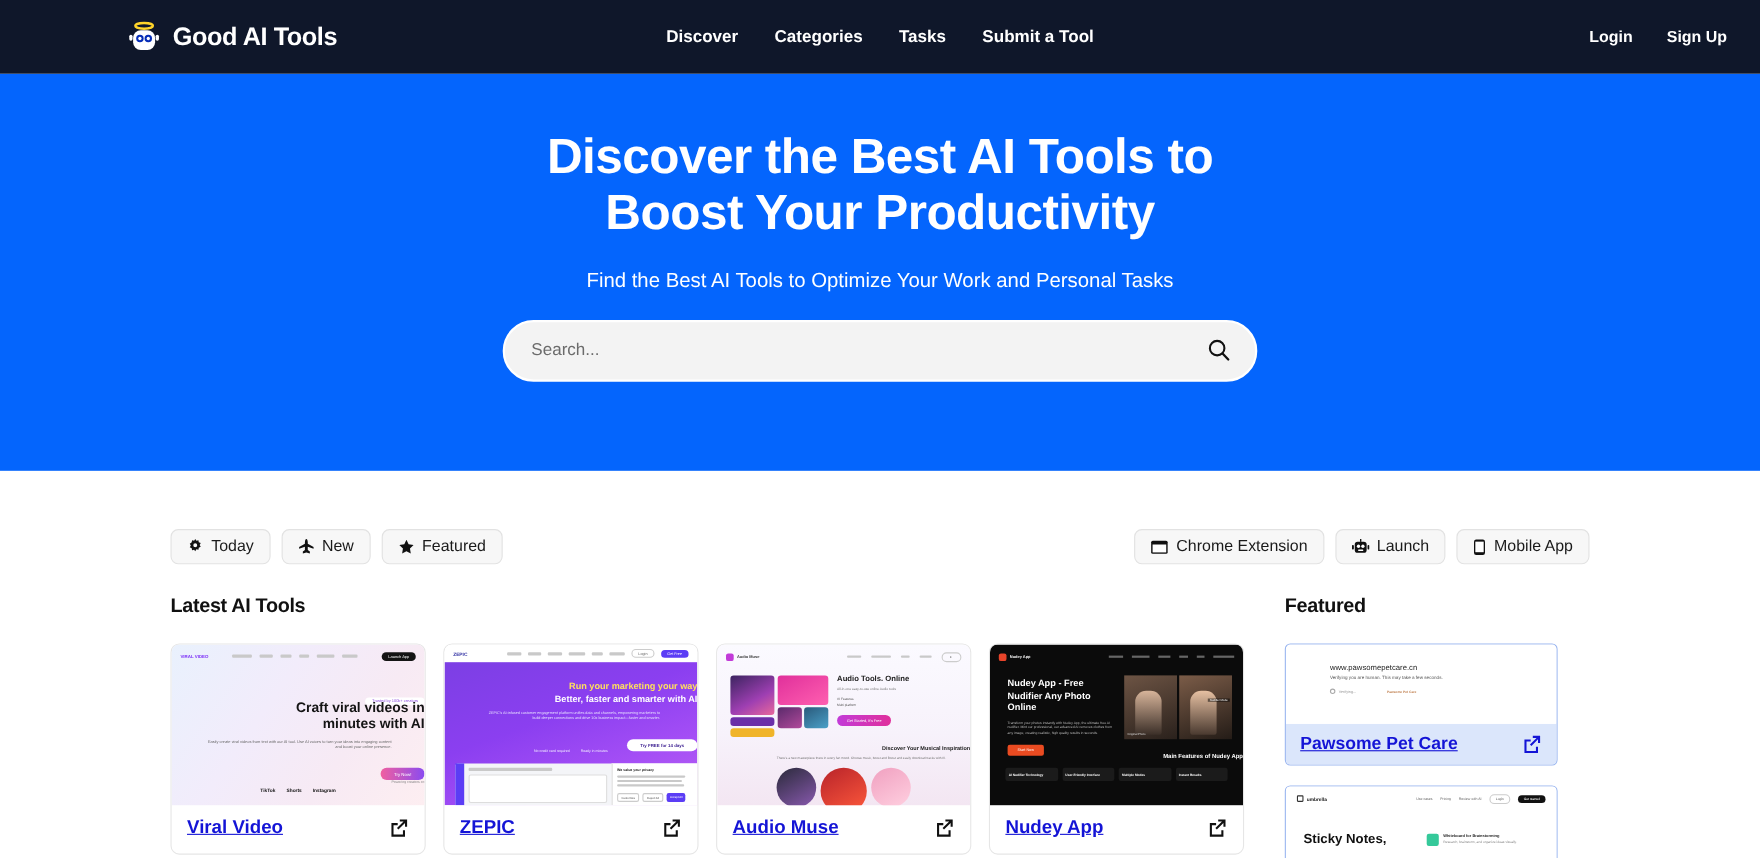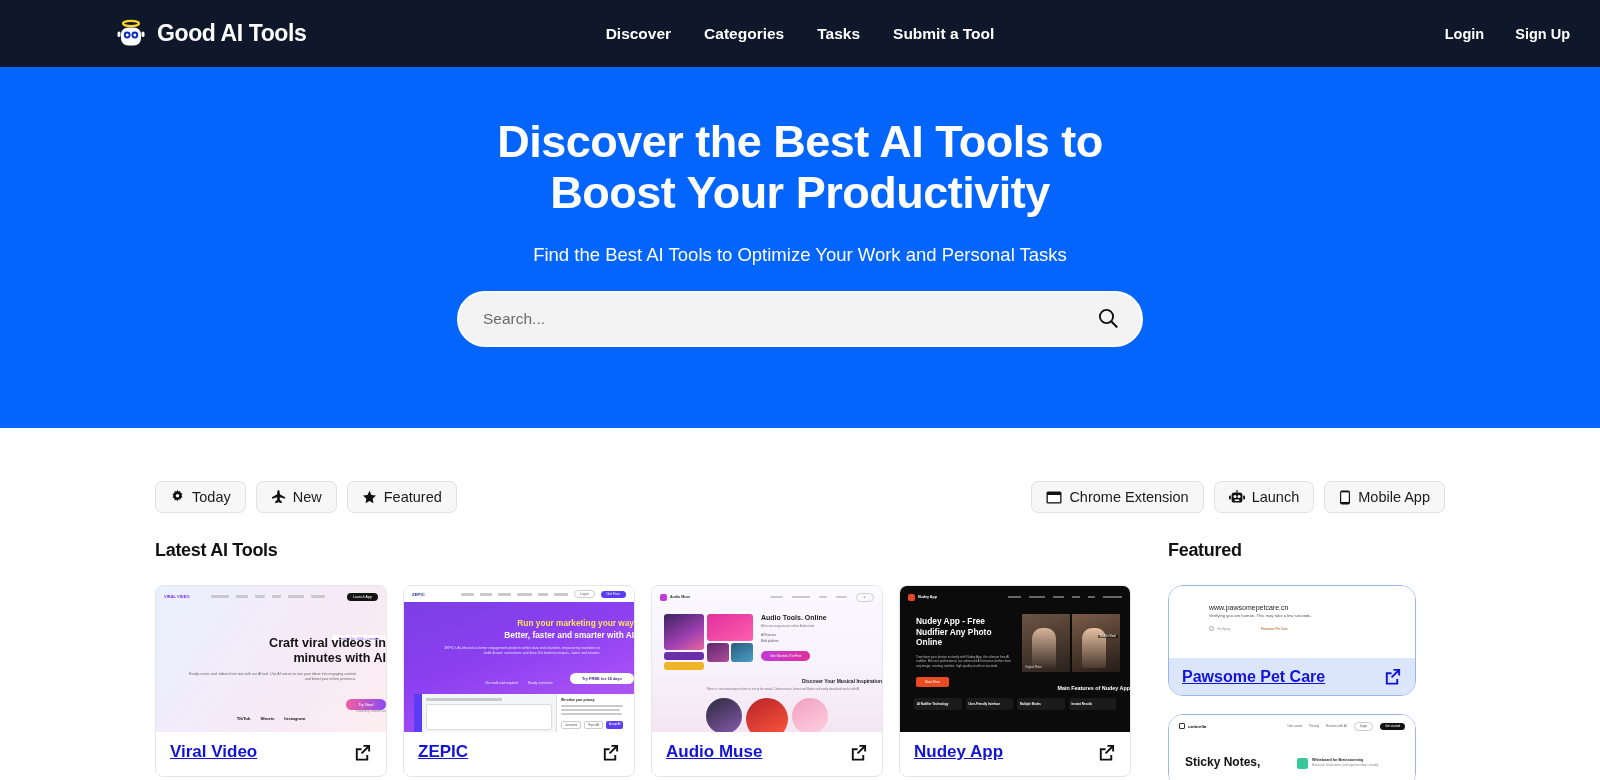--- a/index.html
+++ b/index.html
@@ -153,21 +153,21 @@
   }
   .card-title {
     color: #1414d6; font-size: 17px; font-weight: bold;
     text-decoration: underline; white-space: nowrap;
   }
   .ext-ico { width: 19px; height: 19px; flex: none; }
 
   
   .feat-card {
     border: 1px solid #9ab6f0;
-    border-radius: 15px;
+    border-radius: 5px;
     overflow: hidden;
     margin-top: 24px;
     background: #fff;
   }
   .feat-thumb { height: 72px; overflow: hidden; position: relative; background: #fff; }
   .feat-foot {
     background: #dbe6fb;
     display: flex; align-items: center; justify-content: space-between;
     padding: 9px 13px;
   }

